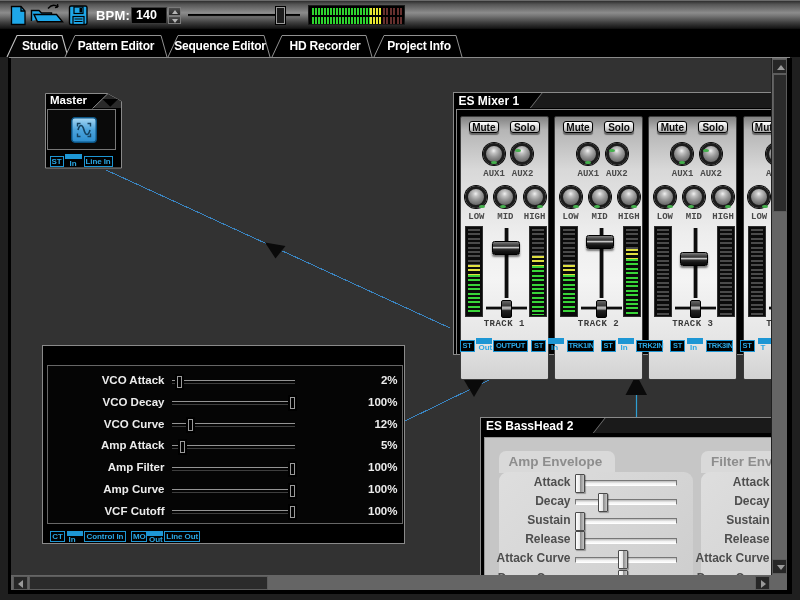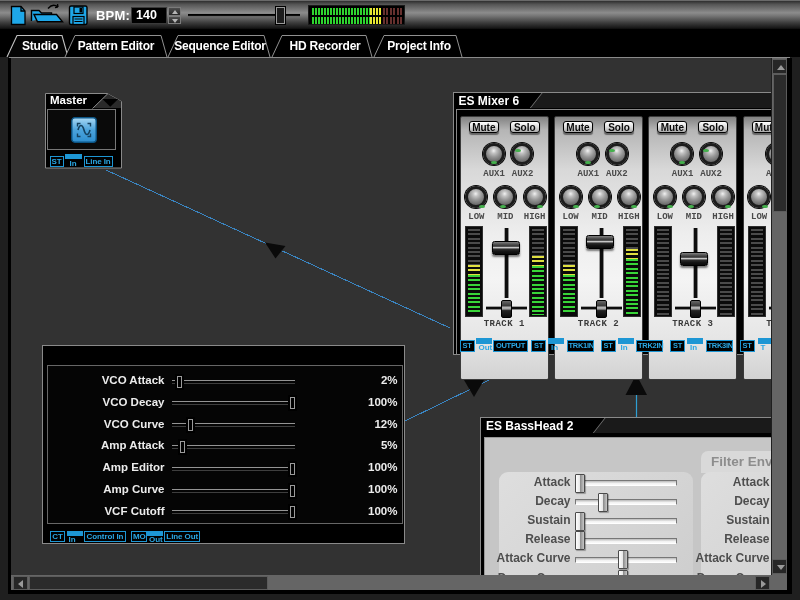--- a/index.html
+++ b/index.html
@@ -192,21 +192,21 @@
       </div>
       <div class="cbox" style="left:4.5px;top:62.5px;width:14px;">ST</div>
       <div class="cbar" style="left:20px;top:61px;width:17px;height:5px;"></div>
       <div class="ctxt" style="left:24.5px;top:65.5px;">In</div>
       <div class="cbox" style="left:38.5px;top:62.5px;width:29px;">Line In</div>
     </div>
 
     <div class="panel" id="mixer" style="left:441.5px;top:33.5px;width:355px;height:263px;border-right:none;">
       <div class="ptitle">
         <div class="ptab" style="width:72px;"></div>
-        <div class="ptext">ES Mixer 6</div>
+        <div class="ptext">ES Mixer 1</div>
       </div>
       <div class="abs" style="left:2.5px;top:16px;width:352px;height:246px;border:1px solid #888;border-right:none;background:#000;" id="mixbody">
           <div class="strip" style="left: 2.8px;">
             <div class="mbtn" style="left:8px;">Mute</div>
             <div class="mbtn" style="left:49px;">Solo</div>
             <div class="knob" style="left:22px;top:26px;">
               <div class="kdot" style="left:5px;top:15px;"></div>
             </div>
             <div class="knob" style="left:50.5px;top:26px;">
               <div class="kdot" style="left:0.5px;top:3px;"></div>
@@ -362,21 +362,21 @@
           <div class="sthumb2" style="left:240px;top:29.30000000000001px;"></div>
           <div class="srow-val" style="left:305px;top:29.80000000000001px;">100%</div>
           <div class="srow-lab" style="left:-3px;top:51.60000000000002px;">VCO Curve</div>
           <div class="strack" style="left:124.5px;top:57.10000000000002px;"></div>
           <div class="sthumb2" style="left:138.5px;top:51.10000000000002px;"></div>
           <div class="srow-val" style="left:305px;top:51.60000000000002px;">12%</div>
           <div class="srow-lab" style="left:-3px;top:73.39999999999998px;">Amp Attack</div>
           <div class="strack" style="left:124.5px;top:78.89999999999998px;"></div>
           <div class="sthumb2" style="left:130px;top:72.89999999999998px;"></div>
           <div class="srow-val" style="left:305px;top:73.39999999999998px;">5%</div>
-          <div class="srow-lab" style="left:-3px;top:95.19999999999999px;">Amp Editor</div>
+          <div class="srow-lab" style="left:-3px;top:95.19999999999999px;">Amp Filter</div>
           <div class="strack" style="left:124.5px;top:100.69999999999999px;"></div>
           <div class="sthumb2" style="left:240px;top:94.69999999999999px;"></div>
           <div class="srow-val" style="left:305px;top:95.19999999999999px;">100%</div>
           <div class="srow-lab" style="left:-3px;top:117px;">Amp Curve</div>
           <div class="strack" style="left:124.5px;top:122.5px;"></div>
           <div class="sthumb2" style="left:240px;top:116.5px;"></div>
           <div class="srow-val" style="left:305px;top:117px;">100%</div>
           <div class="srow-lab" style="left:-3px;top:138.8px;">VCF Cutoff</div>
           <div class="strack" style="left:124.5px;top:144.3px;"></div>
           <div class="sthumb2" style="left:240px;top:138.3px;"></div>
@@ -393,20 +393,23 @@
           <div class="cbox" style="left:121px;top:185px;width:36px;text-align:right;">Line Out</div>
         </div>
     </div>
 
     <div class="panel" id="basshead" style="left:469px;top:359px;width:302px;height:218px;border-right:none;border-bottom:none;">
       <div class="ptitle">
         <div class="ptab" style="width:108px;"></div>
         <div class="ptext">ES BassHead 2</div>
       </div>
       <div class="abs" style="left:2.5px;top:18.5px;width:300px;height:200px;background:#c6c6c6;border:1px solid #999;border-right:none;" id="bhbody">
+          <div class="bh-tab" style="left:14px;top:13px;width:116px;height:22px;">
+            <div class="bh-title">Amp Envelope</div>
+          </div>
           <div class="bh-group" style="left:14px;top:34px;width:194px;height:165px;"></div>
           <div class="bh-tab" style="left:216.5px;top:13px;width:110px;height:22px;">
             <div class="bh-title">Filter Envelope</div>
           </div>
           <div class="bh-group" style="left:216.5px;top:34px;width:160px;height:165px;"></div>
           <div class="bh-lab" style="left:-24px;top:37px;">Attack</div>
           <div class="bh-track" style="left:90.5px;top:42.5px;"></div>
           <div class="bh-thumb" style="left:90.5px;top:36px;"></div>
           <div class="bh-lab" style="left:175px;top:37px;">Attack</div>
           <div class="bh-lab" style="left:-24px;top:56.19999999999999px;">Decay</div>

